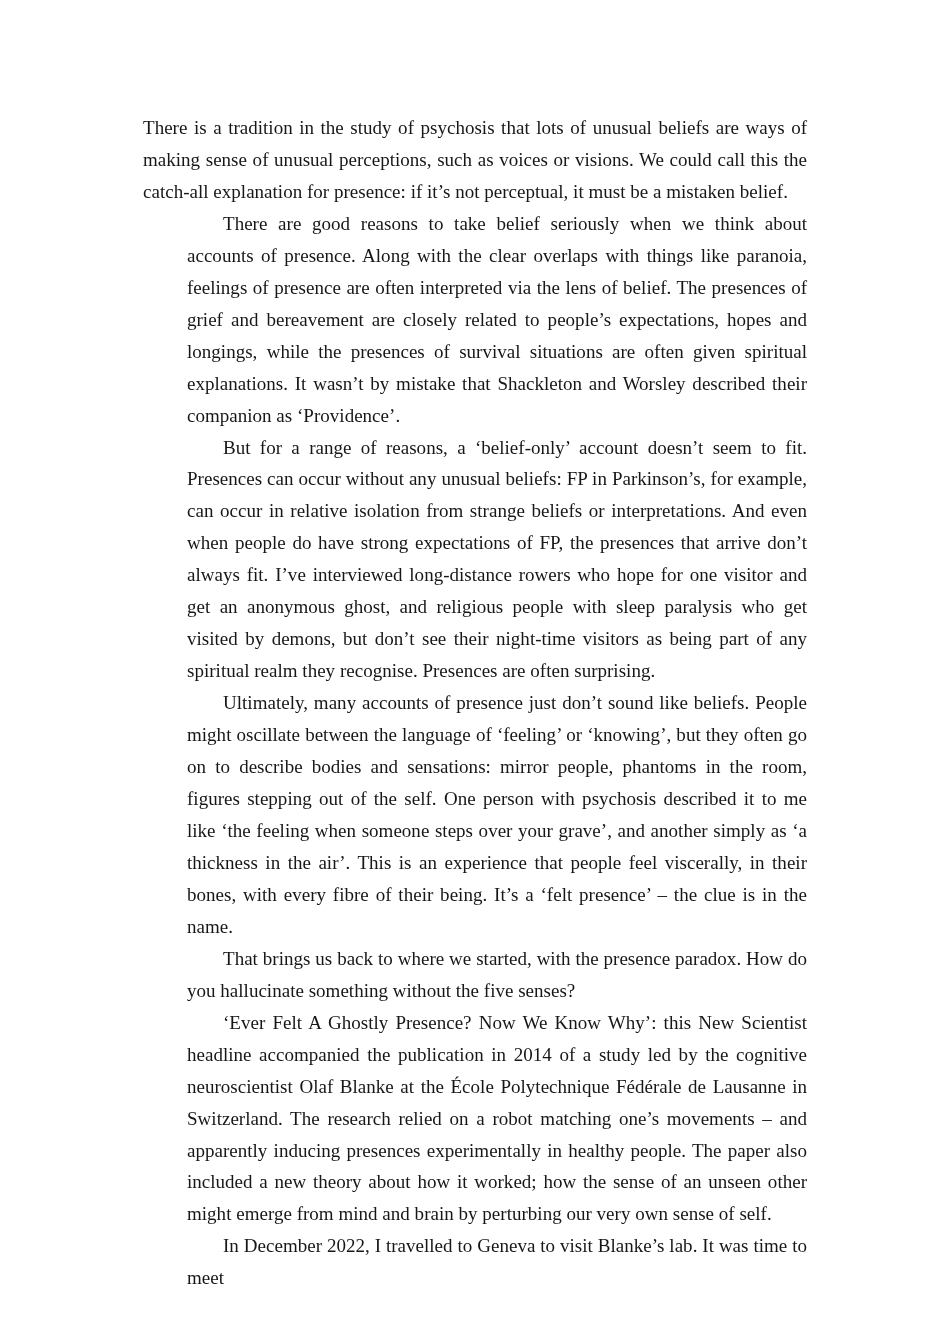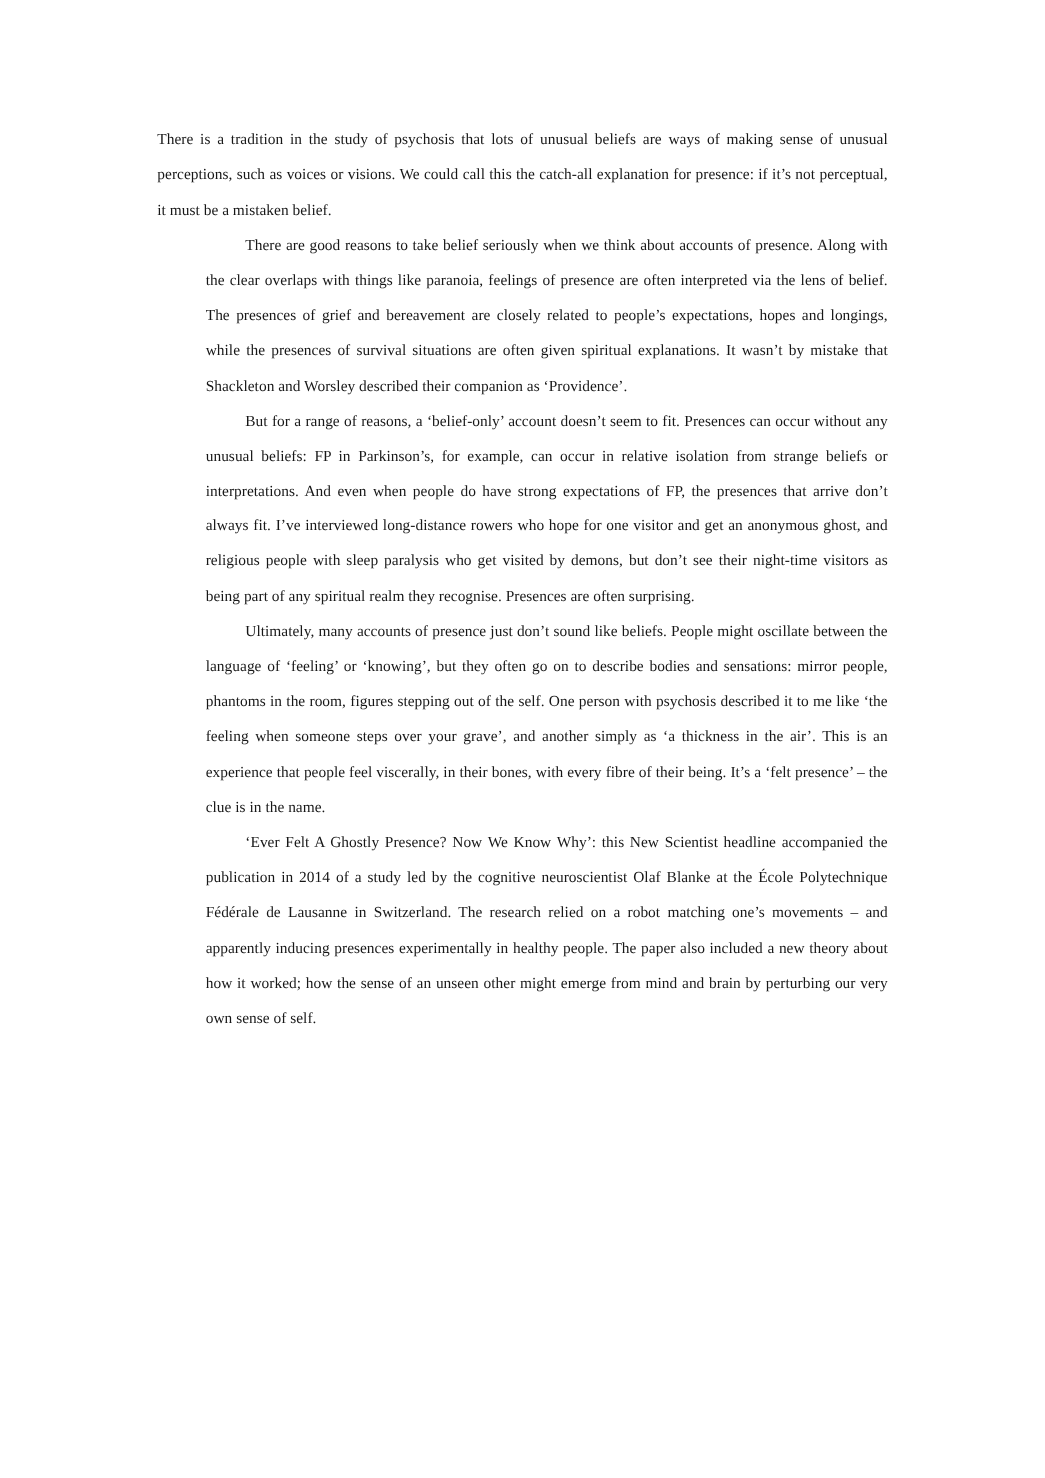--- a/index.html
+++ b/index.html
@@ -22,21 +22,21 @@
   }
   .text-column {
     position: absolute;
     left: 143px;
     top: 112px;
     width: 664px;
   }
   p.body-para {
     margin: 0;
     padding: 0;
-    font-size: 14px;
+    font-size: 19px;
     line-height: 31.95px;
     text-align: justify;
     text-justify: inter-word;
     -webkit-hyphens: none;
     hyphens: none;
     word-spacing: 0px;
     letter-spacing: 0.02px;
     color: #171717;
   }
   p.body-para.indented {
@@ -52,18 +52,20 @@
   <div class="text-column">
 
     <p class="body-para">There is a tradition in the study of psychosis that lots of unusual beliefs are ways of making sense of unusual perceptions, such as voices or visions. We could call this the catch-all explanation for presence: if it’s not perceptual, it must be a mistaken belief.</p>
 
     <p class="body-para indented">There are good reasons to take belief seriously when we think about accounts of presence. Along with the clear overlaps with things like paranoia, feelings of presence are often interpreted via the lens of belief. The presences of grief and bereavement are closely related to people’s expectations, hopes and longings, while the presences of survival situations are often given spiritual explanations. It wasn’t by mistake that Shackleton and Worsley described their companion as ‘Providence’.</p>
 
     <p class="body-para indented">But for a range of reasons, a ‘belief-only’ account doesn’t seem to fit. Presences can occur without any unusual beliefs: FP in Parkinson’s, for example, can occur in relative isolation from strange beliefs or interpretations. And even when people do have strong expectations of FP, the presences that arrive don’t always fit. I’ve interviewed long-distance rowers who hope for one visitor and get an anonymous ghost, and religious people with sleep paralysis who get visited by demons, but don’t see their night-time visitors as being part of any spiritual realm they recognise. Presences are often surprising.</p>
 
     <p class="body-para indented">Ultimately, many accounts of presence just don’t sound like beliefs. People might oscillate between the language of ‘feeling’ or ‘knowing’, but they often go on to describe bodies and sensations: mirror people, phantoms in the room, figures stepping out of the self. One person with psychosis described it to me like ‘the feeling when someone steps over your grave’, and another simply as ‘a thickness in the air’. This is an experience that people feel viscerally, in their bones, with every fibre of their being. It’s a ‘felt presence’ – the clue is in the name.</p>
 
+    <p class="body-para indented">That brings us back to where we started, with the presence paradox. How do you hallucinate something without the five senses?</p>
 
     <p class="body-para indented">‘Ever Felt A Ghostly Presence? Now We Know Why’: this New Scientist headline accompanied the publication in 2014 of a study led by the cognitive neuroscientist Olaf Blanke at the École Polytechnique Fédérale de Lausanne in Switzerland. The research relied on a robot matching one’s movements – and apparently inducing presences experimentally in healthy people. The paper also included a new theory about how it worked; how the sense of an unseen other might emerge from mind and brain by perturbing our very own sense of self.</p>
 
+    <p class="body-para indented">In December 2022, I travelled to Geneva to visit Blanke’s lab. It was time to meet</p>
 
   </div>
 </div>
 
 </body></html>

